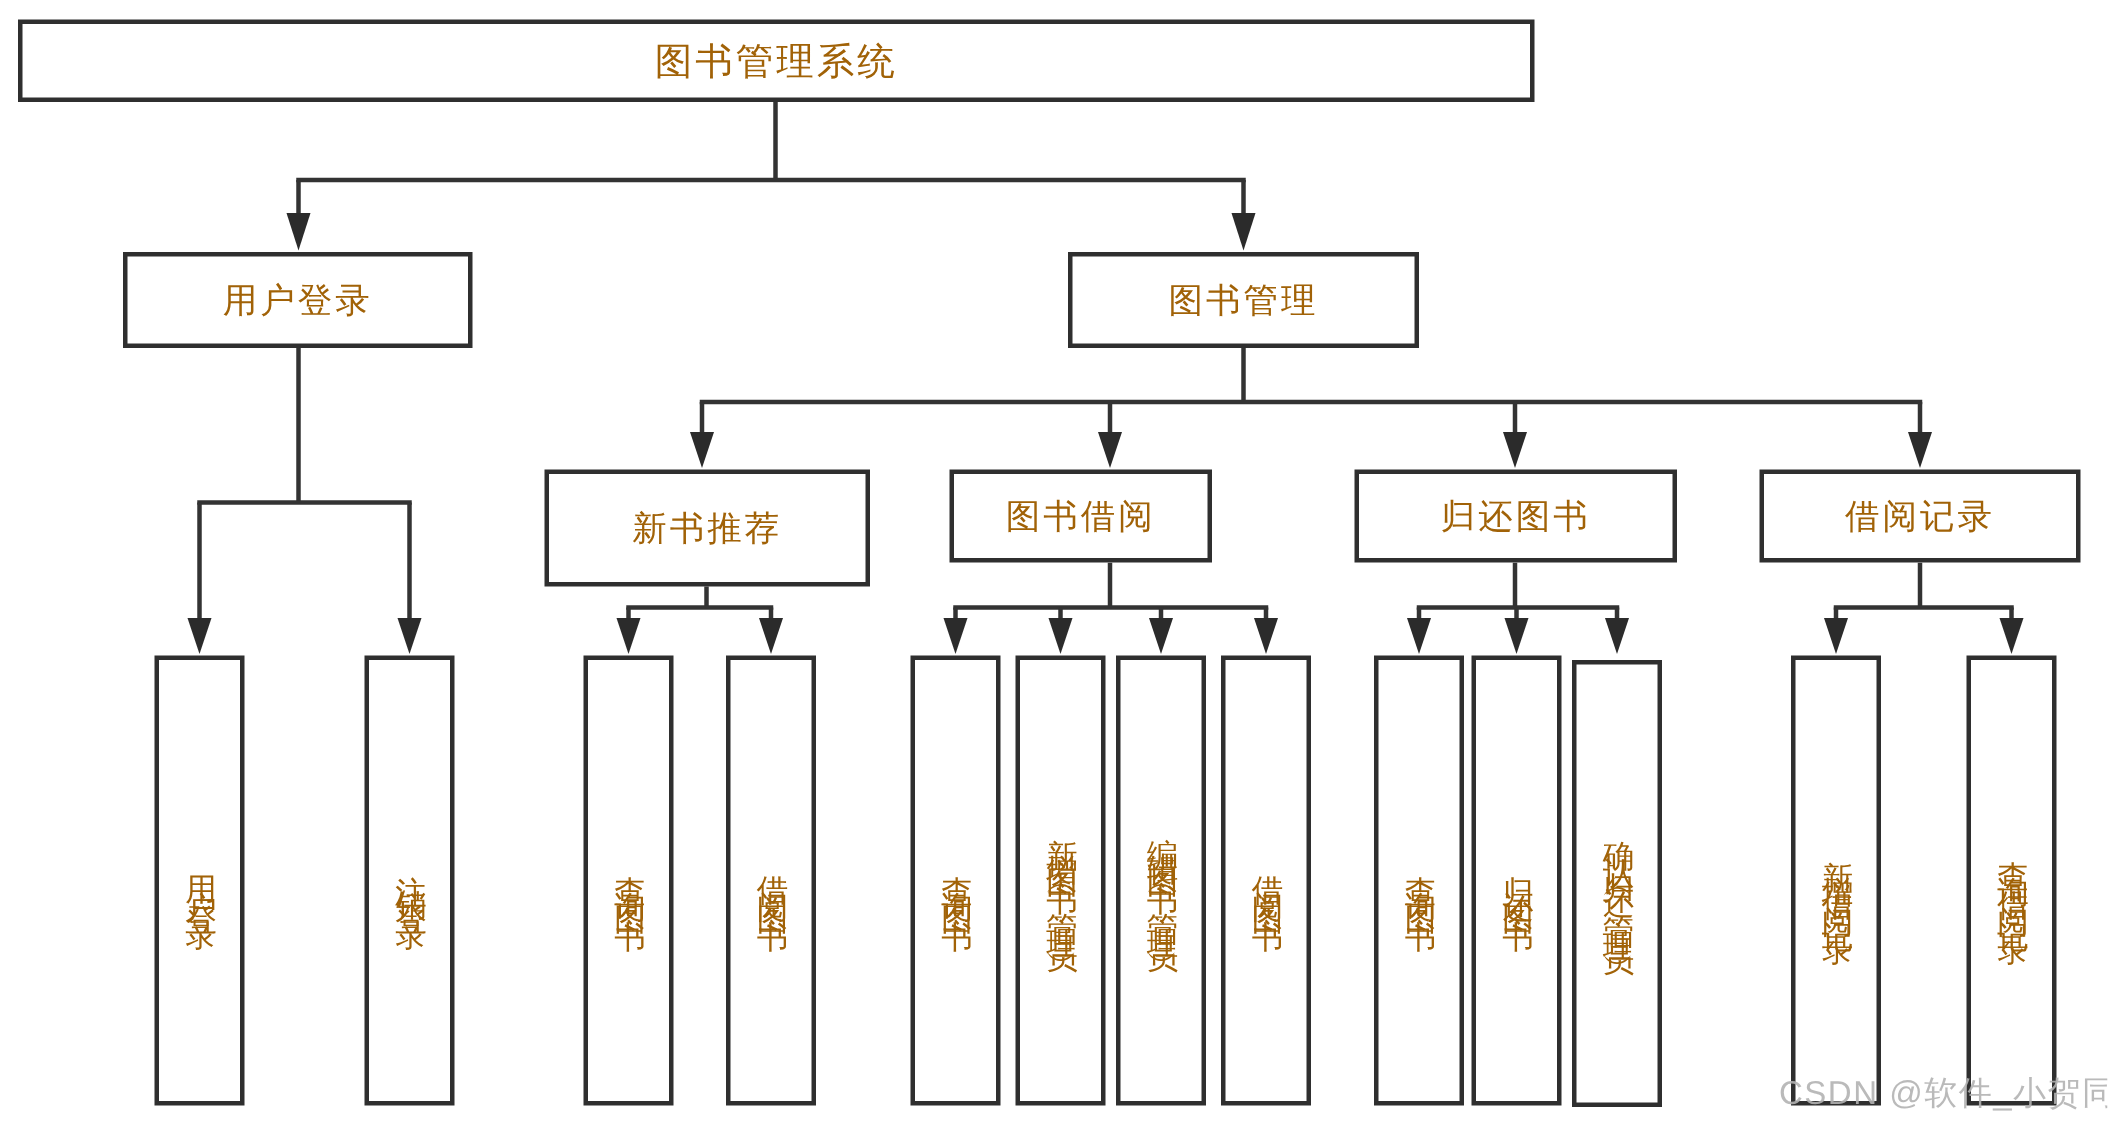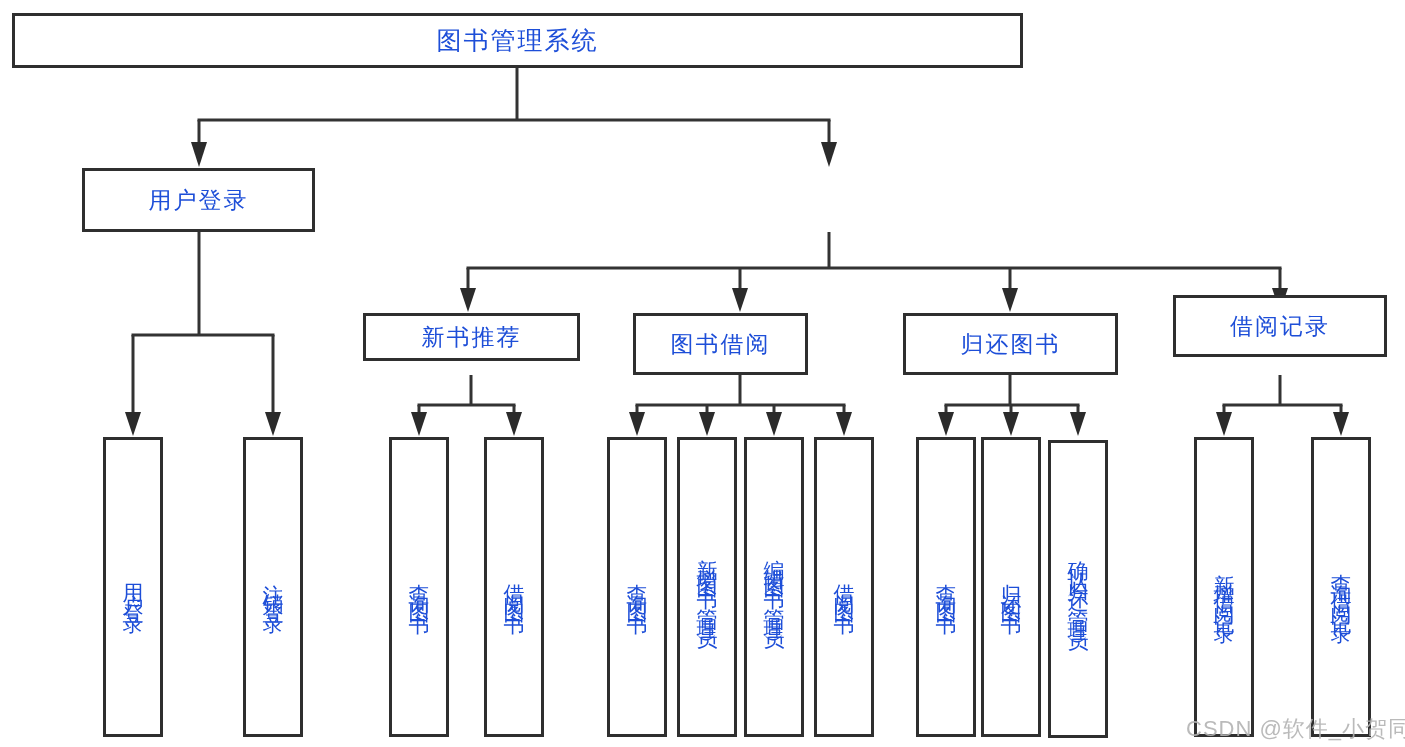--- a/index.html
+++ b/index.html
@@ -14,21 +14,21 @@
     position:absolute;left:0;top:0;z-index:0;
   }
   .box{
     position:absolute;
     box-sizing:border-box;
     border:3px solid #2f2f2f;
     background:#ffffff;
     display:flex;
     align-items:center;
     justify-content:center;
-    color:#1d4ed8;
+    color:#a16207;
     z-index:1;
   }
   .hbox{font-size:23px;letter-spacing:2px;}
   .rootbox{font-size:25px;}
   .vbox{
     width:60px;top:437px;height:300px;
     font-size:21px;
   }
   .vtext{
     writing-mode:vertical-rl;
@@ -120,31 +120,34 @@
     </g>
   </svg>
 
   <div class="box hbox rootbox" style="left:12px;top:13px;width:1011px;height:55px">
     <span>图书管理系统</span>
   </div>
 
   <div class="box hbox" style="left:82px;top:168px;width:233px;height:64px">
     <span>用户登录</span>
   </div>
+  <div class="box hbox" style="left:712px;top:168px;width:234px;height:64px">
+    <span>图书管理</span>
+  </div>
 
-  <div class="box hbox" style="left:363px;top:313px;width:217px;height:48px">
+  <div class="box hbox" style="left:363px;top:313px;width:217px;height:78px">
     <span>新书推荐</span>
   </div>
   <div class="box hbox" style="left:633px;top:313px;width:175px;height:62px">
     <span>图书借阅</span>
   </div>
   <div class="box hbox" style="left:903px;top:313px;width:215px;height:62px">
     <span>归还图书</span>
   </div>
-  <div class="box hbox" style="left:1173px;top:295px;width:214px;height:62px">
+  <div class="box hbox" style="left:1173px;top:313px;width:214px;height:62px">
     <span>借阅记录</span>
   </div>
 
   <div class="box vbox" style="left:103px">
     <span class="vtext">用户登录</span>
   </div>
   <div class="box vbox" style="left:243px">
     <span class="vtext">注销登录</span>
   </div>
 

